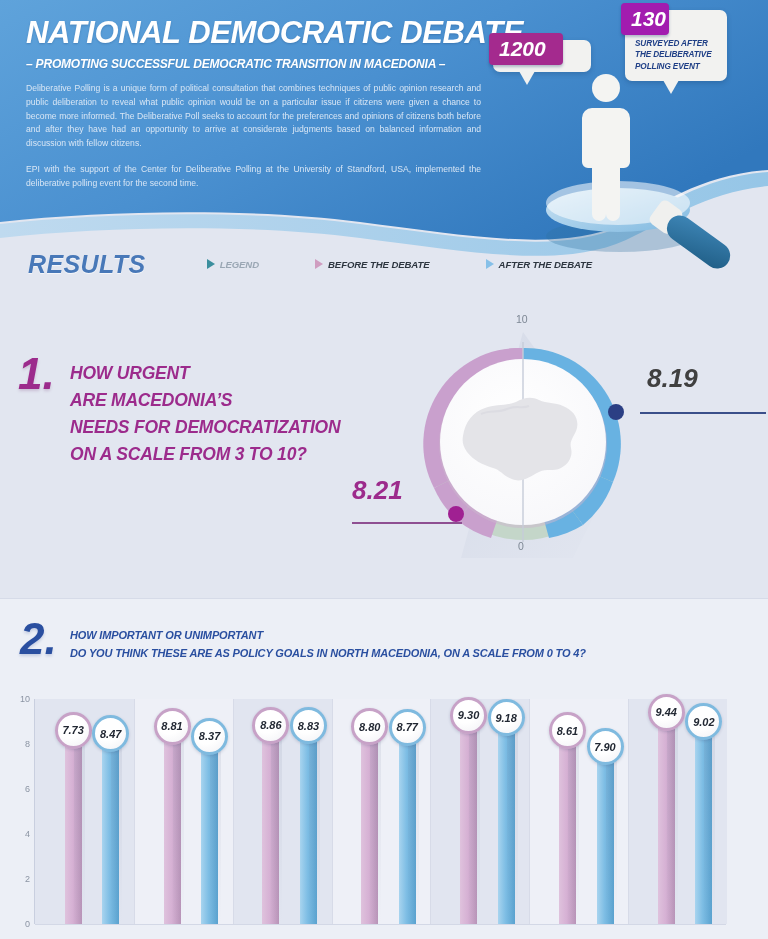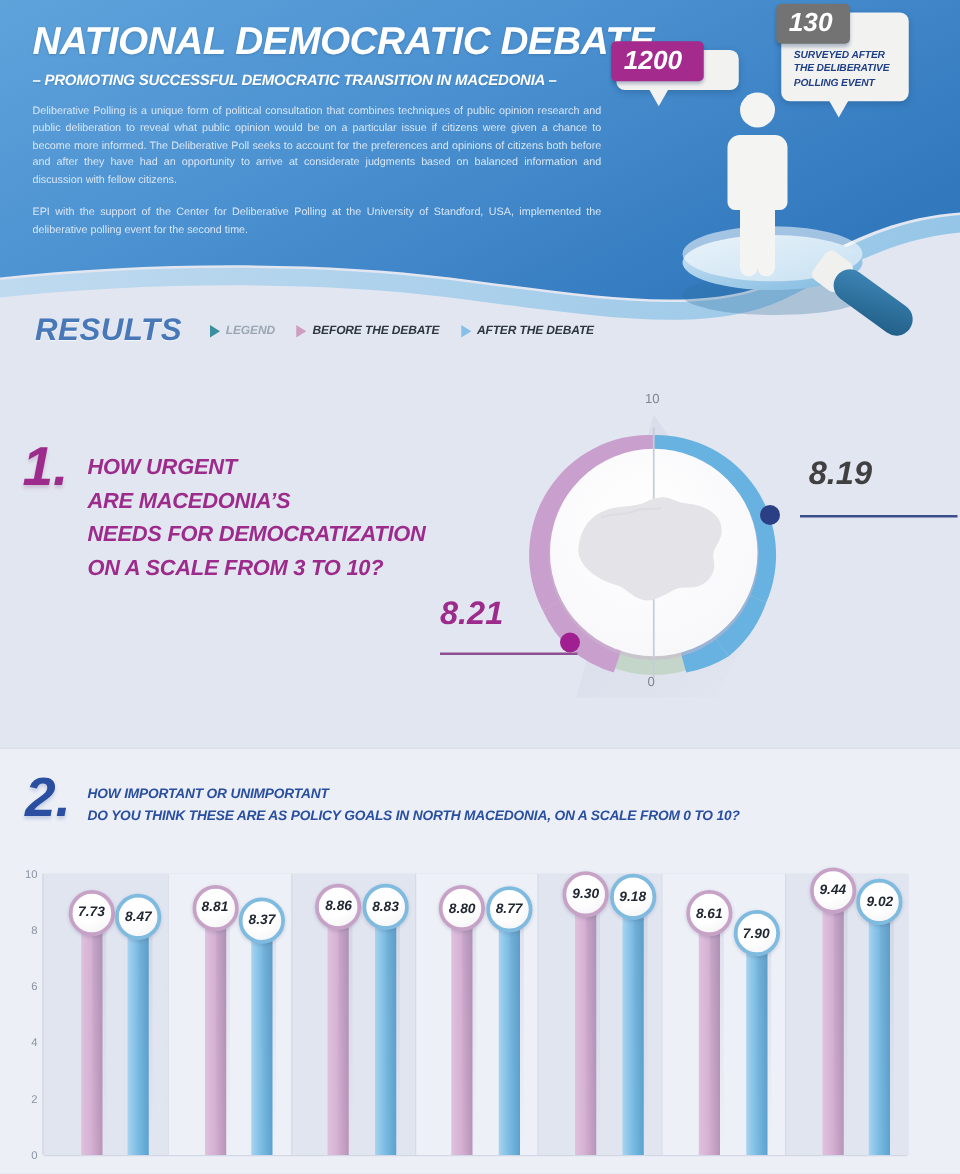--- a/index.html
+++ b/index.html
@@ -76,39 +76,39 @@
     border-right:8px solid transparent;
     border-top:14px solid #f2f2f0;
   }
 
   #bubble-before { left:493px; top:40px; width:98px; }
   #bubble-before .num { background:#a42a8e; width:74px; left:-4px; }
   #bubble-before .cap { color:#a42a8e; }
   #bubble-before .tail { left:26px; bottom:-13px; }
 
   #bubble-after { left:625px; top:10px; width:102px; }
-  #bubble-after .num { background:#737373; width:59px; left:-4px; }
+  #bubble-after .num { background:#a21caf; width:48px; left:-4px; }
   #bubble-after .cap { color:#1f3f86; }
   #bubble-after .tail { left:38px; bottom:-13px; }
 
   
   .magnifier { position:absolute; left:520px; top:60px; z-index:4; }
 
   
   .results-row {
     position:absolute; left:28px; top:250px; z-index:8;
     display:flex; align-items:center;
   }
   .results-word {
     font-size:25px; font-weight:bold; font-style:italic;
     color:#4878b8; letter-spacing:0.4px;
     text-shadow:0 1px 1px rgba(255,255,255,.7);
   }
   .legend-items { display:flex; align-items:center; margin-left:22px; gap:17px; }
-  .legend-item { display:flex; align-items:center; gap:5px; }
+  .legend-item { display:flex; align-items:flex-start; gap:5px;margin-left:39px; }
   .legend-tri {
     width:0; height:0;
     border-top:5px solid transparent;
     border-bottom:5px solid transparent;
     border-left:8px solid #3b8f9e;
   }
   .legend-item.before .legend-tri { border-left-color:#cf9dc0; }
   .legend-item.after  .legend-tri { border-left-color:#86c0e8; }
   .legend-label {
     font-size:9.6px; font-weight:bold; font-style:italic;
@@ -375,21 +375,21 @@
     <div class="leader" id="leader-before" style="top:222px;left:352px"></div>
 
     <div class="dot" id="dot-after" style="top:104px;left:608px"></div>
     <div class="dot" id="dot-before" style="top:206px;left:448px"></div>
   </div>
 
   <div class="sec2">
     <div class="q2-num">2.</div>
     <div class="q2-text">
       <div>HOW IMPORTANT OR UNIMPORTANT</div>
-      <div>DO YOU THINK THESE ARE AS POLICY GOALS IN NORTH MACEDONIA, ON A SCALE FROM 0 TO 10?</div>
+      <div>DO YOU THINK THESE ARE AS POLICY GOALS IN NORTH MACEDONIA, ON A SCALE FROM 0 TO 4?</div>
     </div>
 
     <div class="chart">
       <div class="chart-plot" id="plot">
           <div class="gridline" style="top: 225px;"></div>
           <div class="yaxis-label" style="top: 225px;">0</div>
           <div class="gridline" style="top: 180px;"></div>
           <div class="yaxis-label" style="top: 180px;">2</div>
           <div class="gridline" style="top: 135px;"></div>
           <div class="yaxis-label" style="top: 135px;">4</div>

